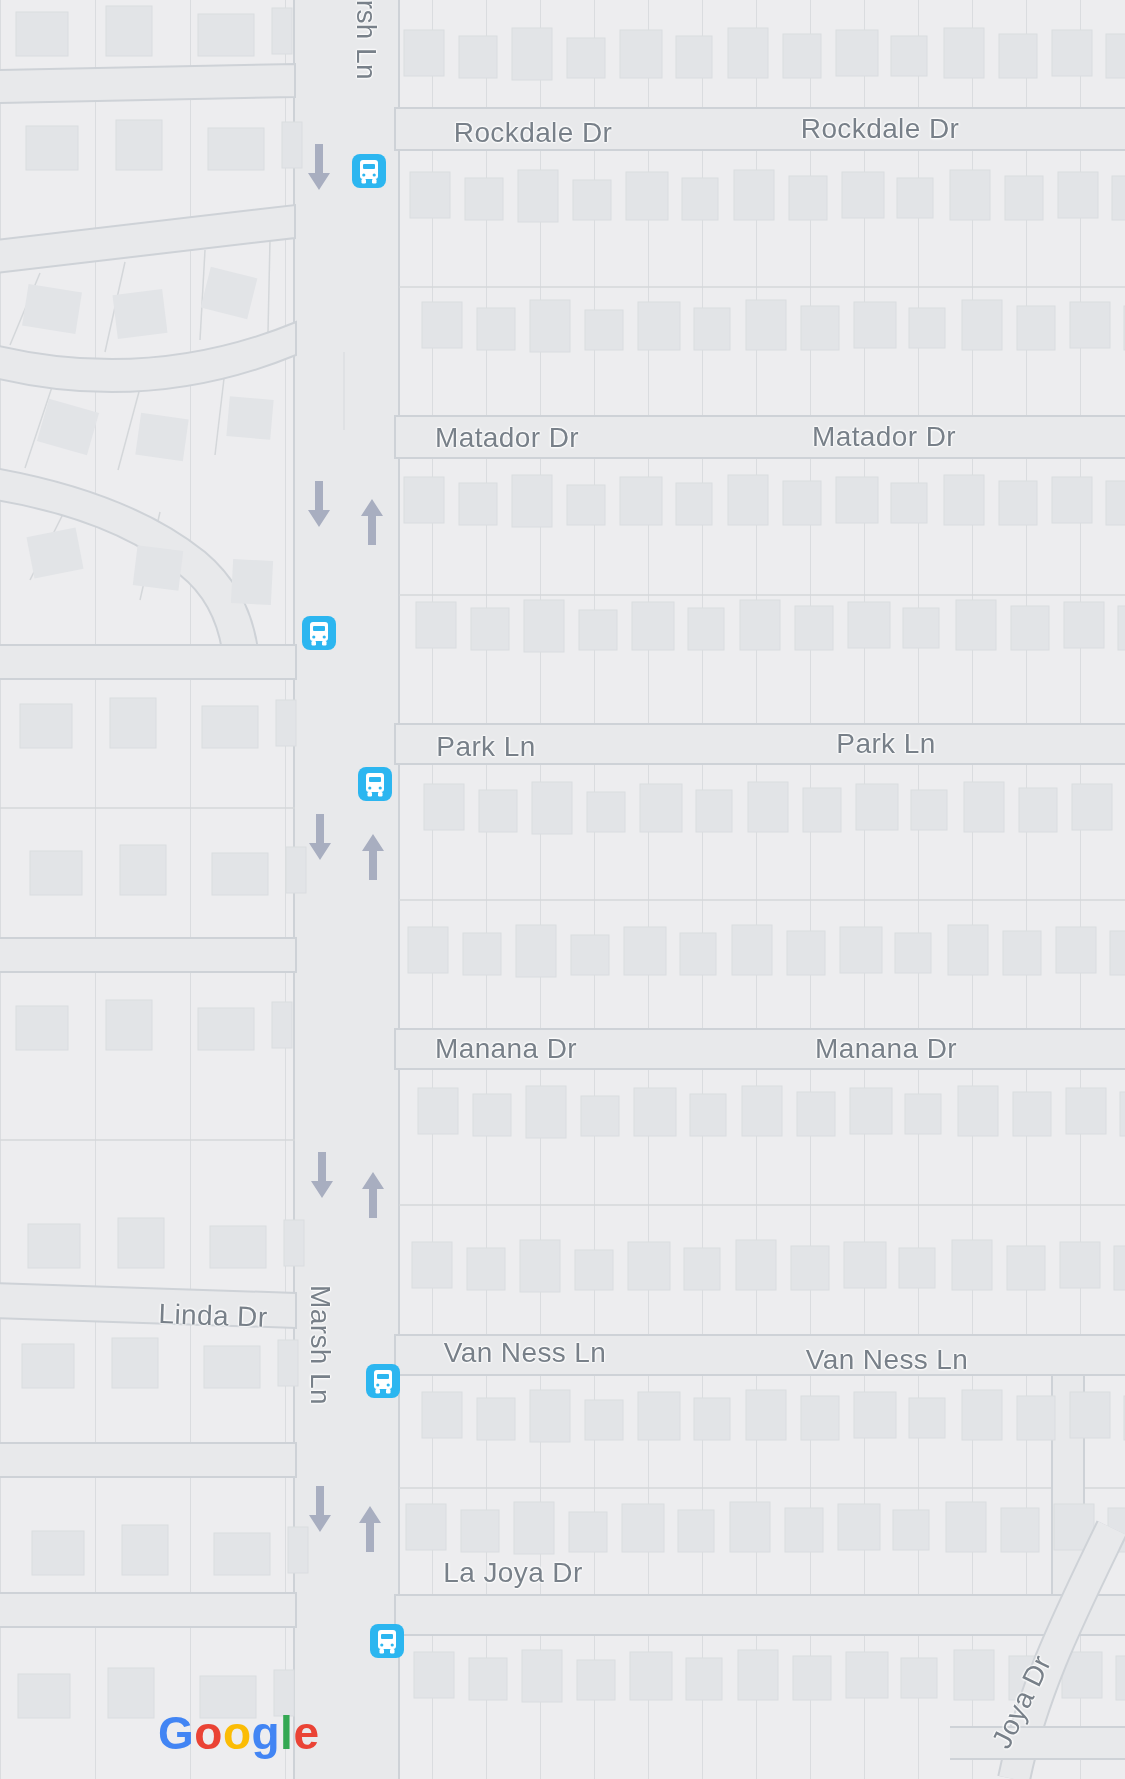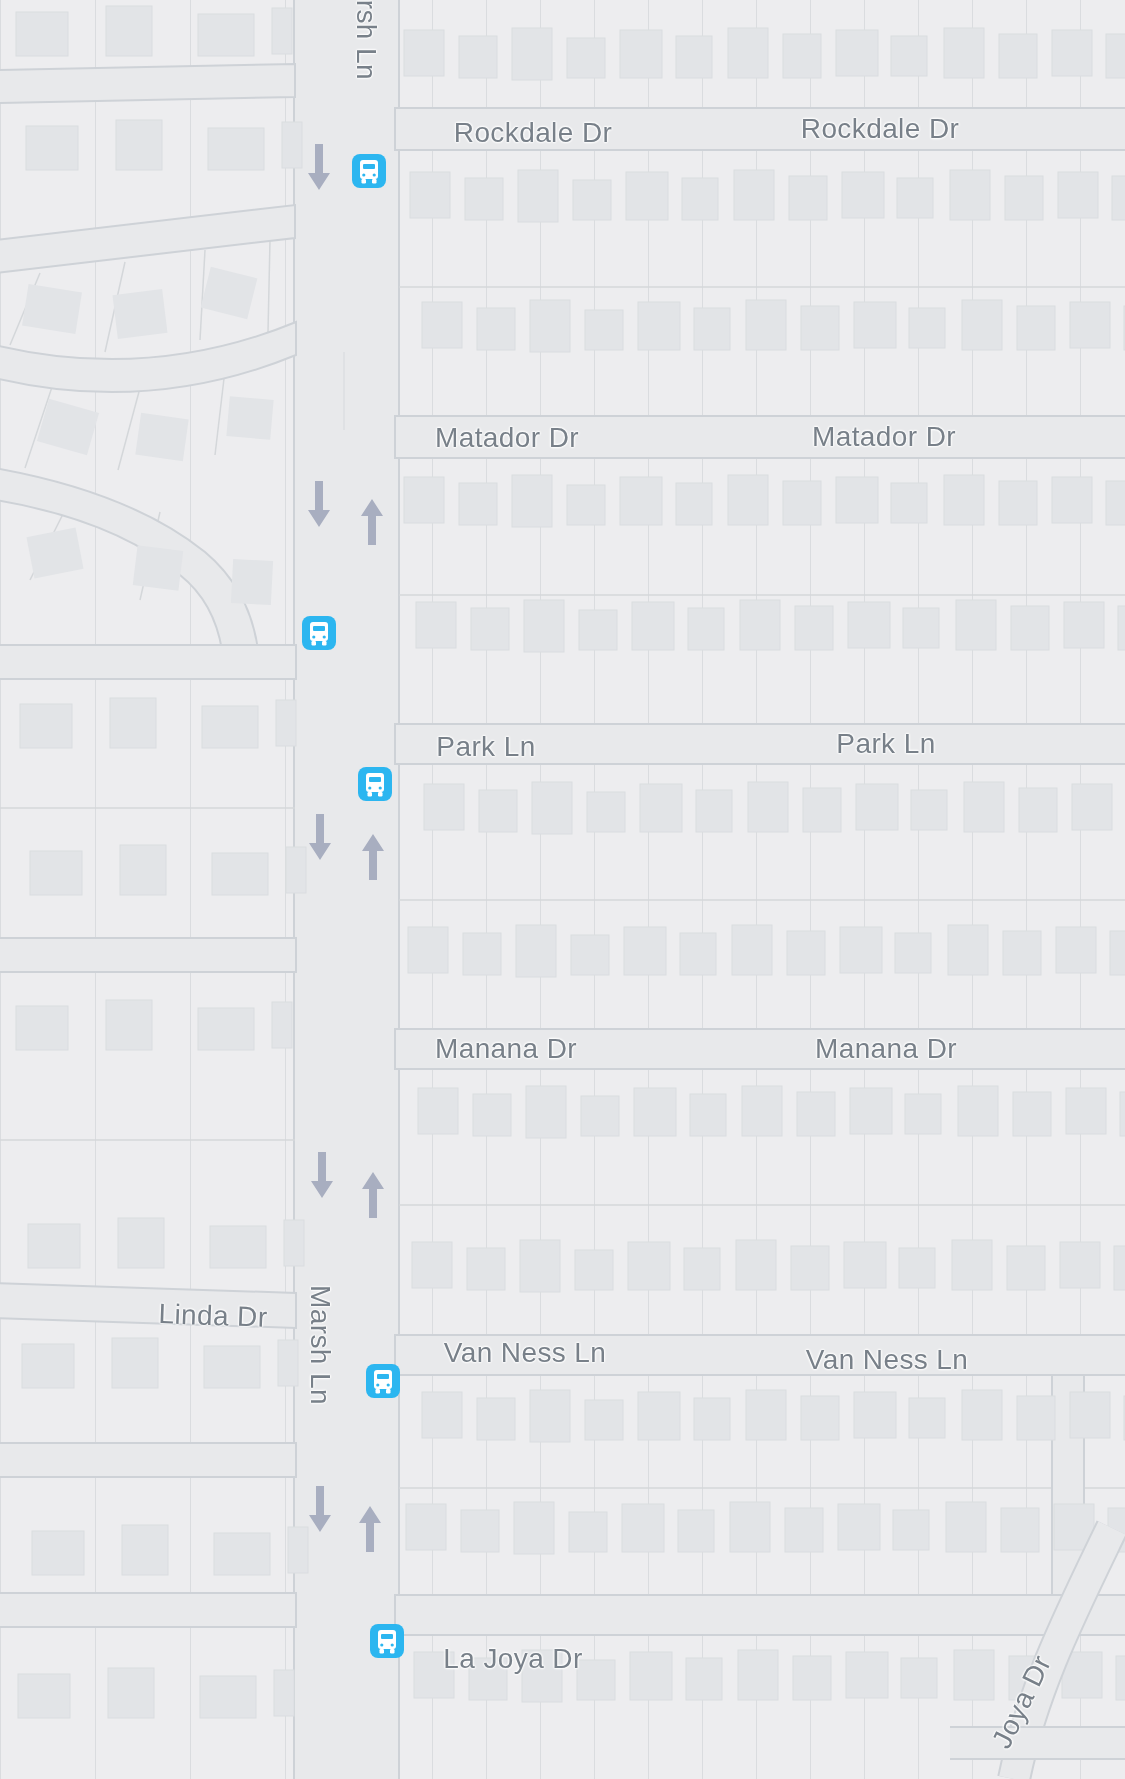--- a/index.html
+++ b/index.html
@@ -166,21 +166,21 @@
   <div class="lbl" style="left:507px;top:438px">Matador Dr</div>
   <div class="lbl" style="left:884px;top:437px">Matador Dr</div>
   <div class="lbl" style="left:486px;top:747px">Park Ln</div>
   <div class="lbl" style="left:886px;top:744px">Park Ln</div>
   <div class="lbl" style="left:506px;top:1049px">Manana Dr</div>
   <div class="lbl" style="left:886px;top:1049px">Manana Dr</div>
   <div class="lbl tilt2" style="left:213px;top:1316px">Linda Dr</div>
   <div class="lbl vert" style="left:320px;top:1345px">Marsh Ln</div>
   <div class="lbl" style="left:525px;top:1353px">Van Ness Ln</div>
   <div class="lbl" style="left:887px;top:1360px">Van Ness Ln</div>
-  <div class="lbl" style="left:513px;top:1659px">La Joya Dr</div>
+  <div class="lbl" style="left:513px;top:1573px">La Joya Dr</div>
   <div class="lbl joya" style="left:1022px;top:1702px">Joya Dr</div>
 
   <div class="busstop" style="left:352px;top:154px"><svg width="34" height="34" viewBox="0 0 34 34">
  <rect width="34" height="34" rx="8" fill="#2cb6f0"></rect>
  <rect x="8" y="6" width="18" height="19" rx="3" fill="#fff"></rect>
  <rect x="11" y="10" width="12" height="5" rx="1" fill="#2cb6f0"></rect>
  <circle cx="11.8" cy="21" r="1.6" fill="#2cb6f0"></circle>
         <circle cx="22.2" cy="21" r="1.6" fill="#2cb6f0"></circle>
  <rect x="9.5" y="25" width="4.5" height="4.5" rx="1.2" fill="#fff"></rect>
  <rect x="20" y="25" width="4.5" height="4.5" rx="1.2" fill="#fff"></rect>
@@ -243,13 +243,14 @@
   <div class="arrow up" style="left:361px;top:1172px"><svg width="24" height="46" viewBox="0 0 24 46">
  <path d="M12 0 L23 17 H16 V46 H8 V17 H1 Z" fill="#a8aec0"></path>
       </svg></div>
   <div class="arrow" style="left:308px;top:1486px"><svg width="24" height="46" viewBox="0 0 24 46">
  <path d="M12 46 L1 29 H8 V0 H16 V29 H23 Z" fill="#a8aec0"></path>
       </svg></div>
   <div class="arrow up" style="left:358px;top:1506px"><svg width="24" height="46" viewBox="0 0 24 46">
  <path d="M12 0 L23 17 H16 V46 H8 V17 H1 Z" fill="#a8aec0"></path>
       </svg></div>
 
+  <div class="glogo"><span style="color: rgb(66, 133, 244);">G</span><span style="color: rgb(234, 67, 53);">o</span><span style="color: rgb(251, 188, 5);">o</span><span style="color: rgb(66, 133, 244);">g</span><span style="color: rgb(52, 168, 83);">l</span><span style="color: rgb(234, 67, 53);">e</span></div>
 </div>
 
 </body></html>

